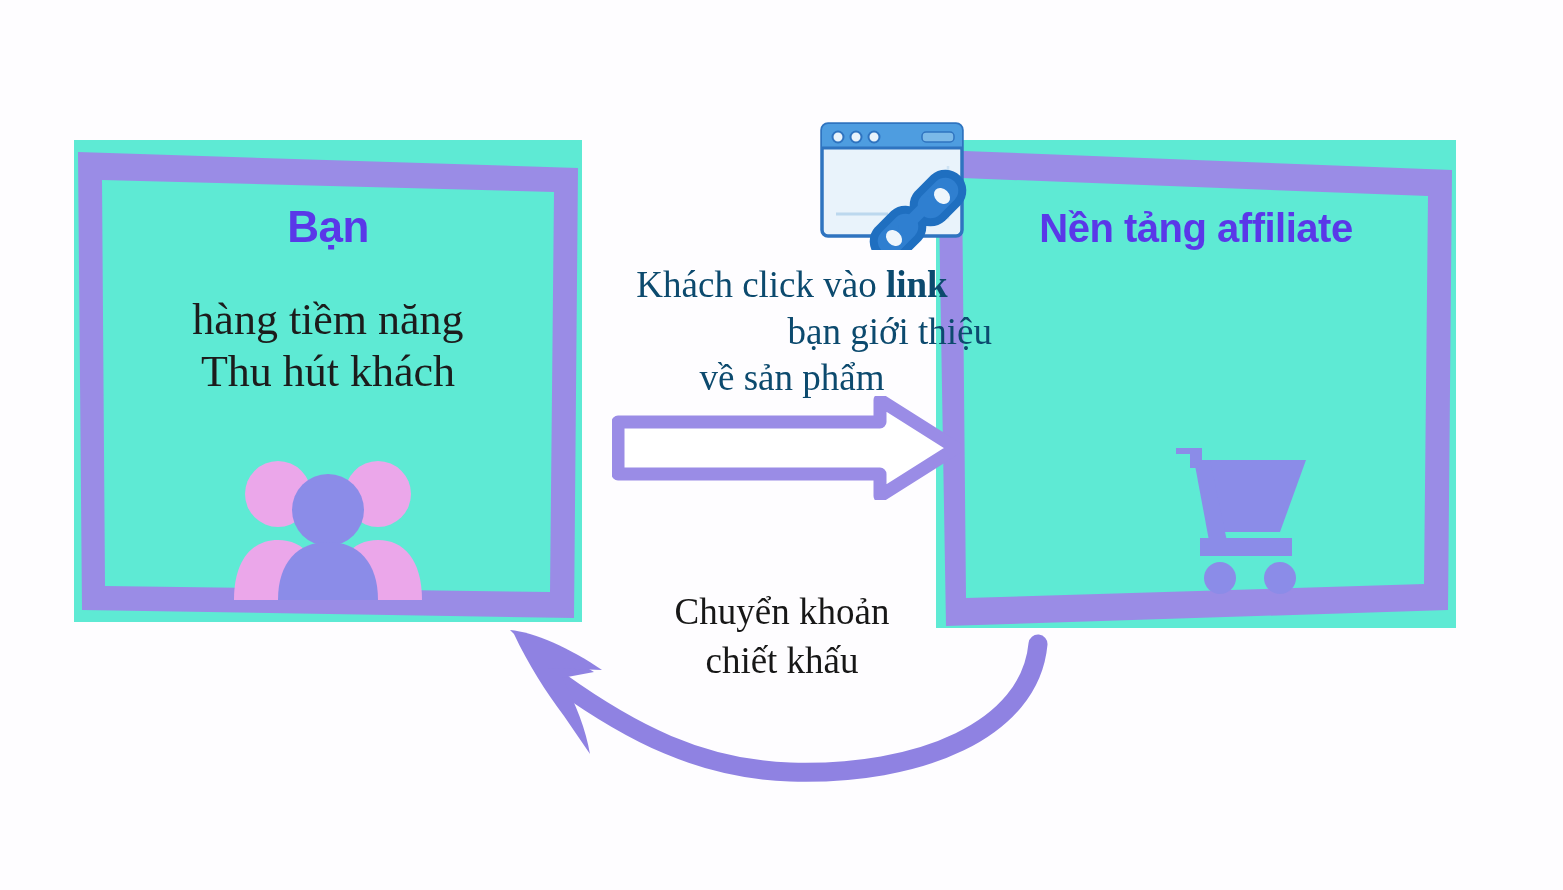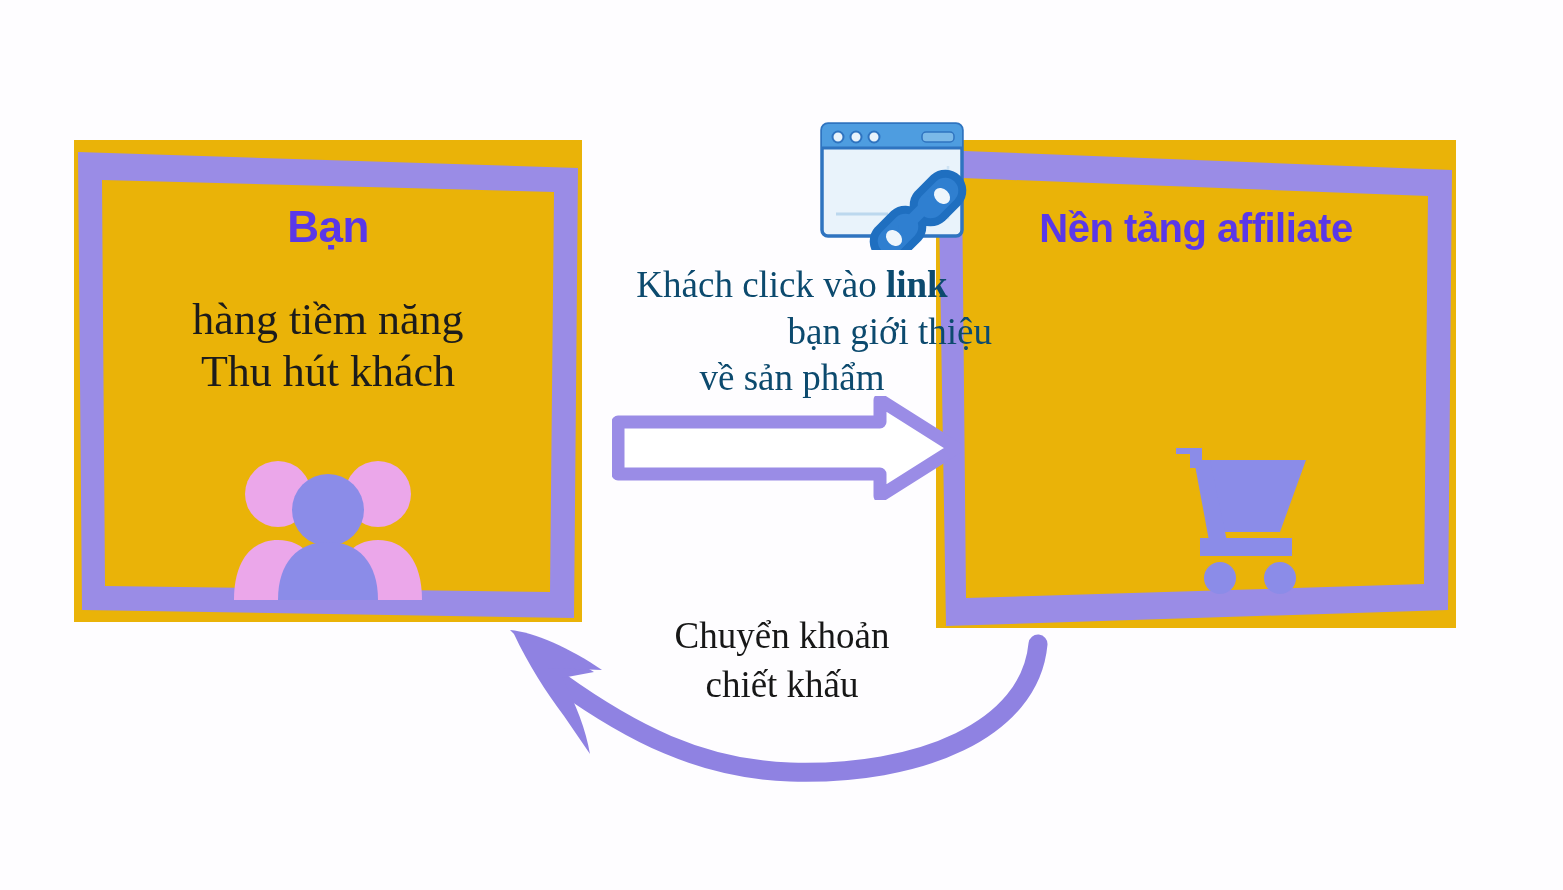--- a/index.html
+++ b/index.html
@@ -15,21 +15,21 @@
     position: relative;
     width: 1563px;
     height: 890px;
     background: #fefdff;
     overflow: hidden;
   }
 
   
   .flow-box {
     position: absolute;
-    background: #eab308;
+    background: #5eead4;
     box-sizing: border-box;
   }
   .box-frame-svg {
     position: absolute;
     left: 0; top: 0;
     width: 100%;
     height: 100%;
     overflow: visible;
   }
   .box-inner {
@@ -91,21 +91,21 @@
   }
   #center-text b { font-weight: 700; }
   #center-text .l1 { text-align: center; }
   #center-text .l2 { text-align: right; }
   #center-text .l3 { text-align: center; }
 
   
   #bottom-text {
     position: absolute;
     left: 612px;
-    top: 612px;
+    top: 588px;
     width: 340px;
     text-align: center;
     font-family: "Liberation Serif", serif;
     font-size: 37px;
     color: #171717;
     line-height: 1.32;
     white-space: nowrap;
   }
 
   

